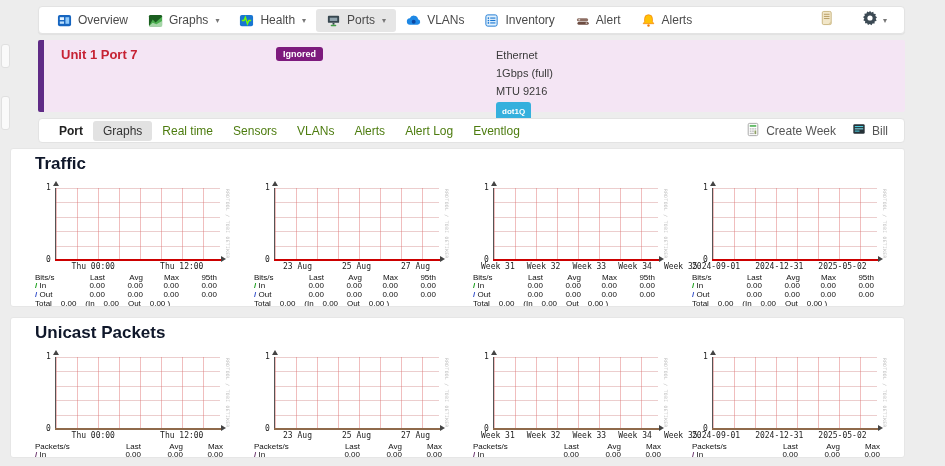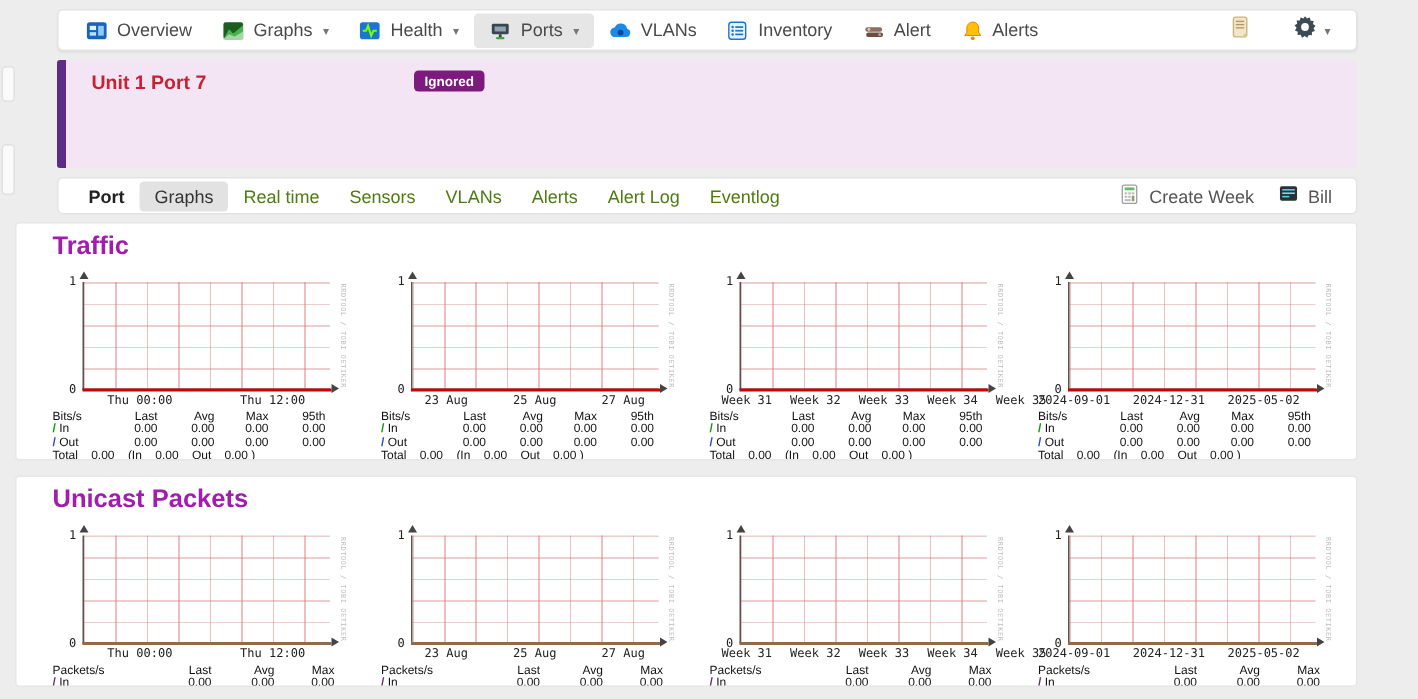--- a/index.html
+++ b/index.html
@@ -49,21 +49,21 @@
   .tab { padding:3px 10px; color:#4d7c0f; border-radius:3px; cursor:pointer; white-space:nowrap; }
   .tab.bold { color:#222; font-weight:bold; }
   .tab.active { background:#e2e2e2; color:#333; }
   .tab-actions { margin-left:auto; display:flex; align-items:center; gap:16px; padding-right:6px; }
   .tab-action { display:flex; align-items:center; gap:6px; color:#555; cursor:pointer; }
   
   .card { position:absolute; left:10px; width:895px; background:#fff;
     border:1px solid #e6e6e6; border-radius:3px; overflow:hidden; }
   .card-traffic { top:148px; height:159px; }
   .card-unicast { top:317px; height:141px; }
-  .section-title { margin:5px 0 0 24px; font-size:17px; font-weight:600; color:#a21caf; }
+  .section-title { margin:5px 0 0 24px; font-size:17px; font-weight:600; color:#0f172a; }
   .graph-row { display:flex; gap:7px; margin-left:24px; margin-top:2px; }
   .graph-block { width:212px; flex:0 0 auto; cursor:pointer; }
   
   .plot-area { position:relative; margin-left:20px; margin-top:12px; width:165px; height:72px; }
   .plot {
     position:absolute; inset:0;
     border-left:1px solid #555; border-bottom:1px solid #555;
     background-image:
       repeating-linear-gradient(to right, rgba(222,110,110,.45) 0 1px, transparent 1px 21px),
       repeating-linear-gradient(to bottom, rgba(205,125,125,.38) 0 1px, transparent 1px 14.4px);
@@ -213,20 +213,26 @@
             <circle cx="8" cy="8" r="2.6" fill="#fff"></circle>
           </svg></span>
         <span class="caret">▾</span>
       </div>
     </div>
 </div>
 
 <div class="banner">
   <div class="banner-title">Unit 1 Port 7</div>
   <div class="badge-ignored">Ignored</div>
+  <div class="info-col info-col-1">
+    <div>Ethernet</div>
+    <div>1Gbps (full)</div>
+    <div>MTU 9216</div>
+    <div><span class="badge-dot1q">dot1Q</span></div>
+  </div>
 </div>
 
 <div class="tabbar">
   <div id="tab-items" style="display:flex; align-items:center;">
       <div class="tab bold">Port</div>
       <div class="tab active">Graphs</div>
       <div class="tab">Real time</div>
       <div class="tab">Sensors</div>
       <div class="tab">VLANs</div>
       <div class="tab">Alerts</div>

